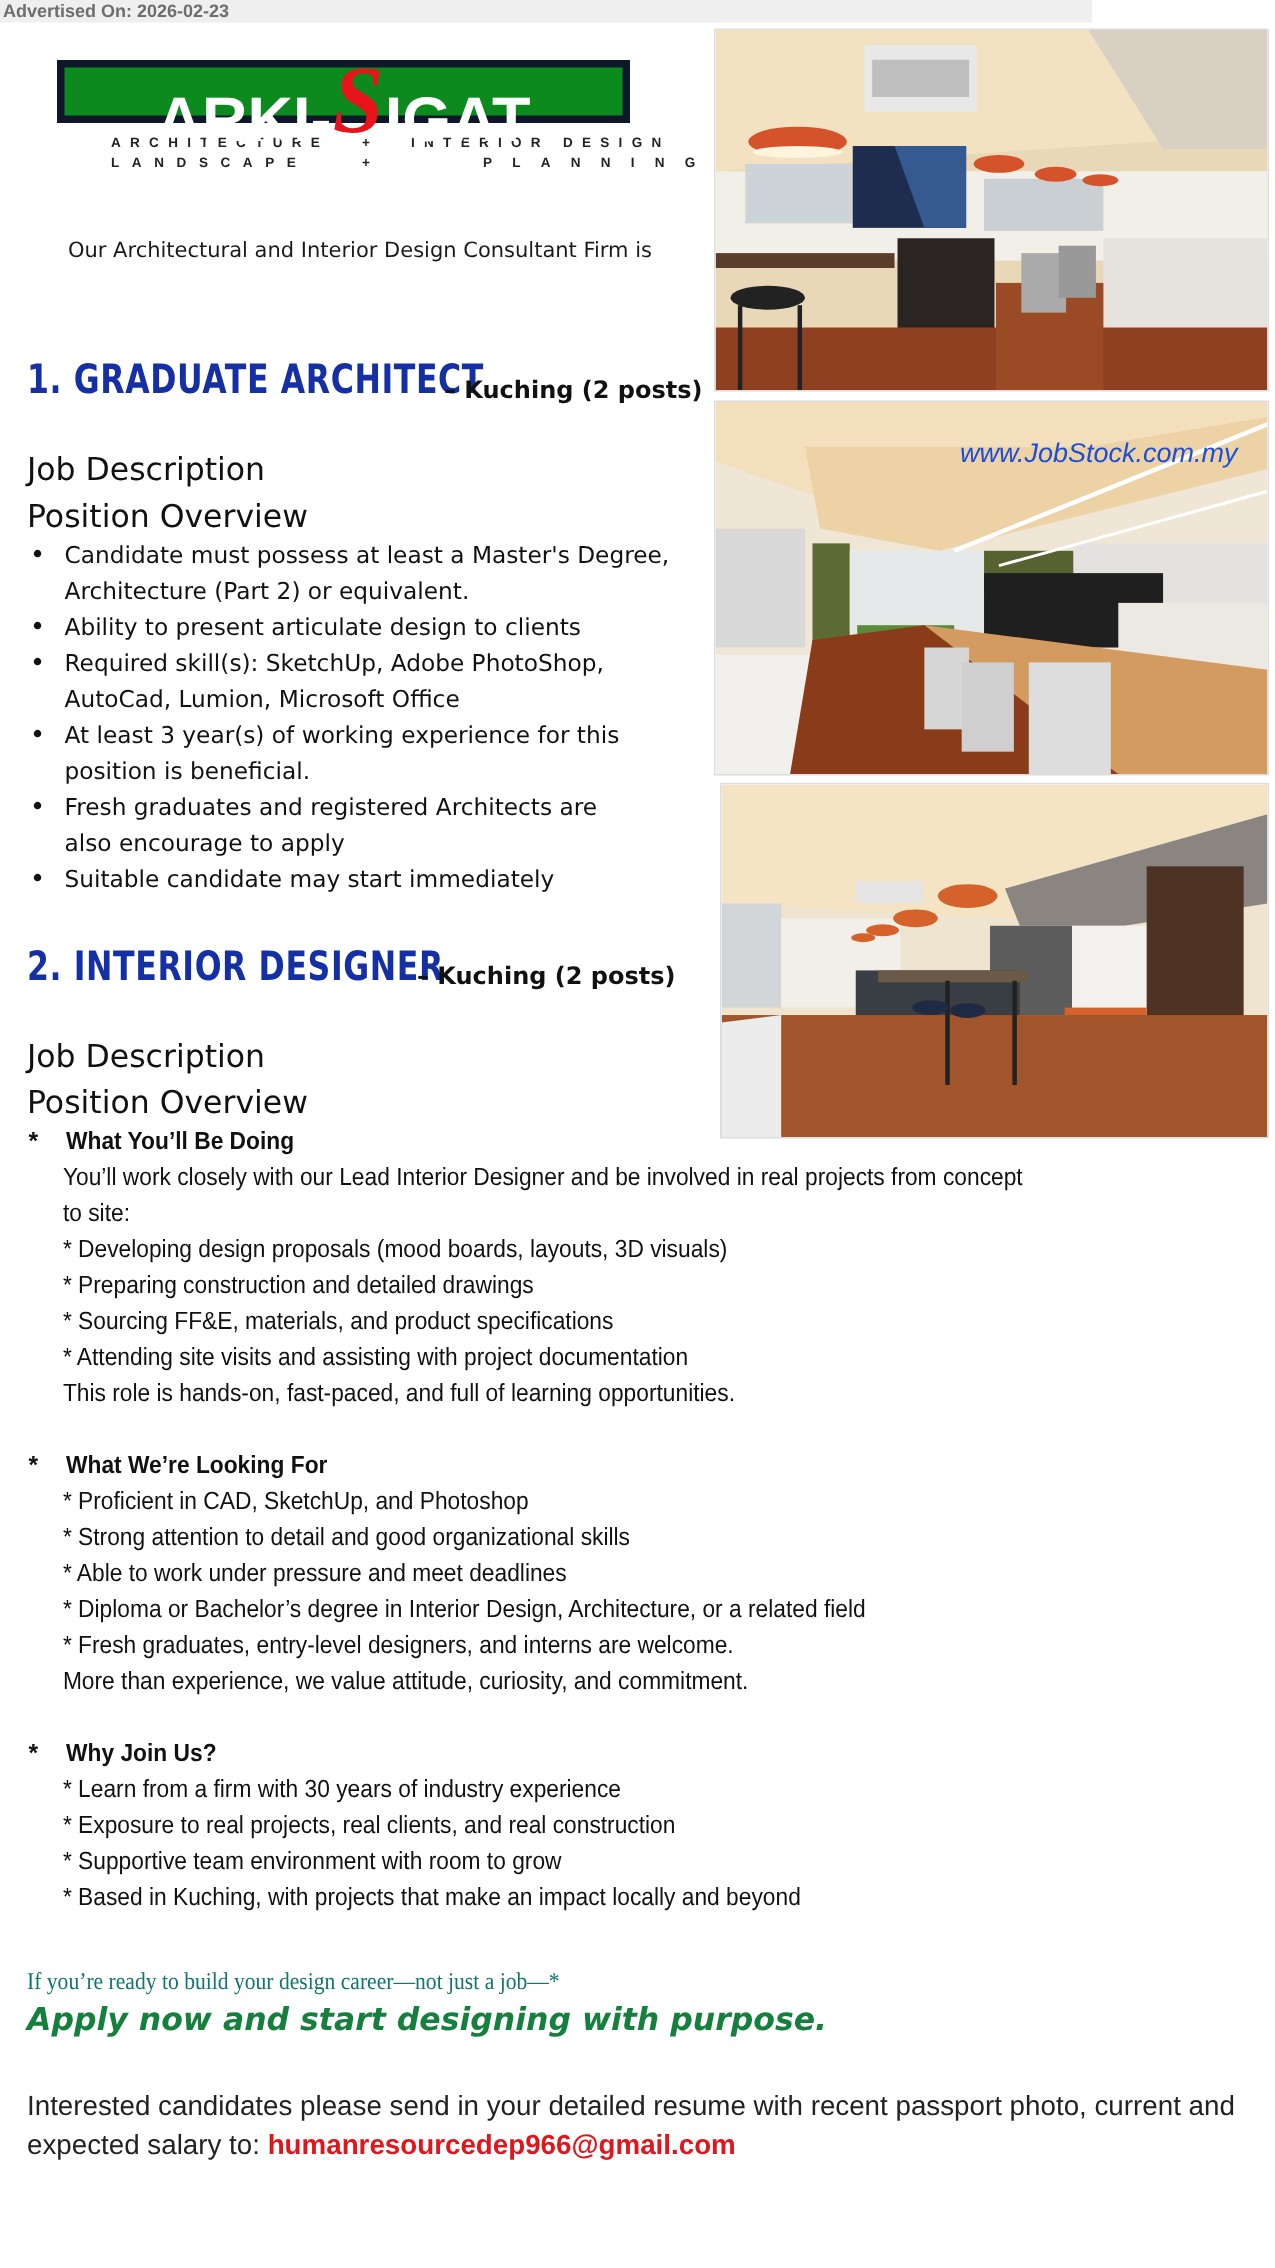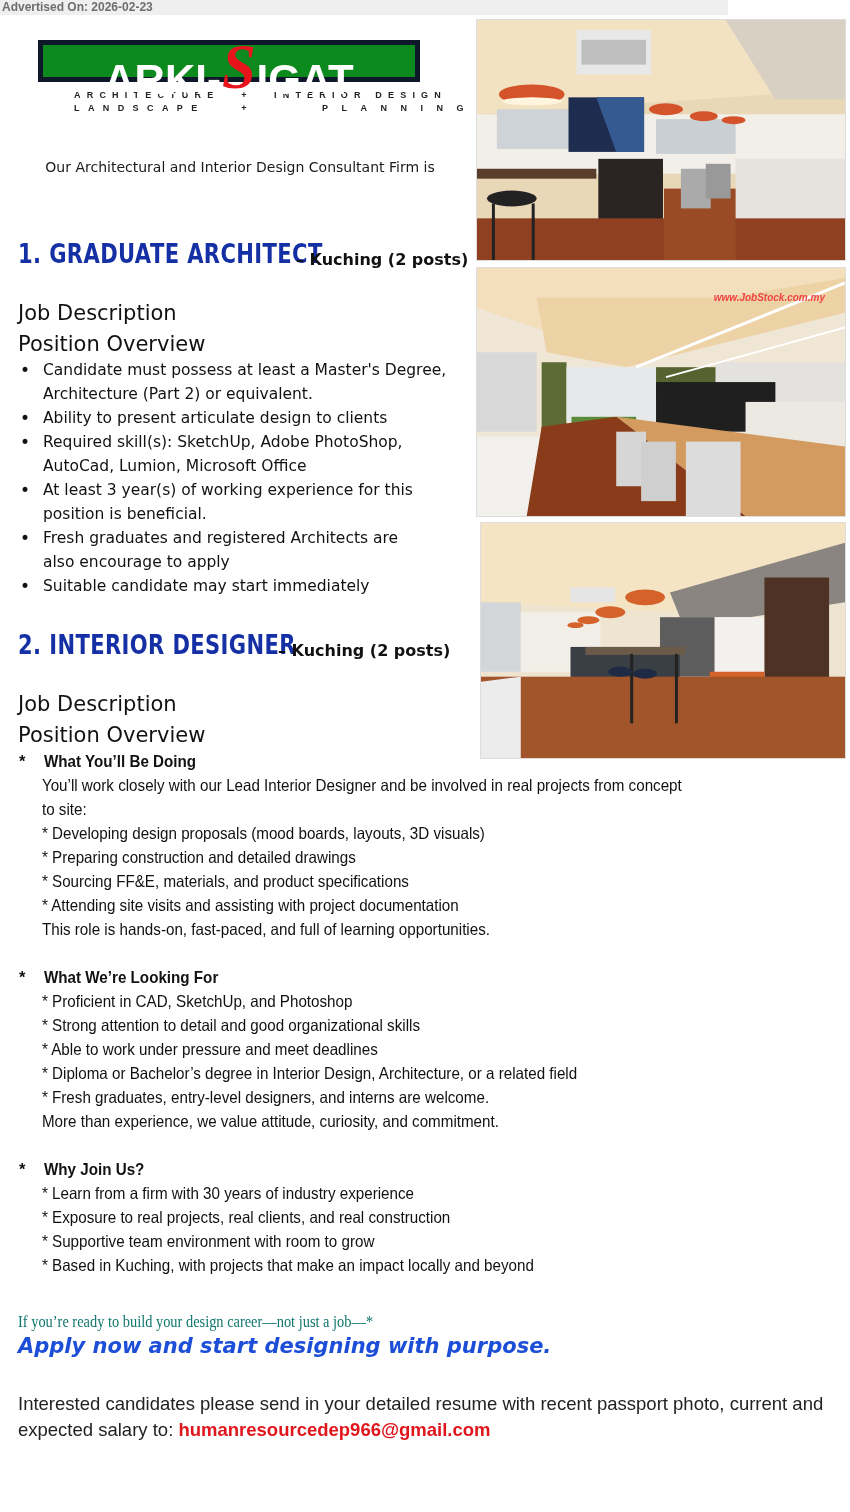--- a/index.html
+++ b/index.html
@@ -82,34 +82,34 @@
     .id-head .txt { display: inline-block; transform: scaleX(0.92); transform-origin: left center; }
 
     .cta1 {
       position: absolute; left: 18px; top: 1303px; width: 830px; white-space: nowrap;
       font-family: Liberation Serif, serif; color: #0f766e;
     }
     .cta1 .small { font-size: 16px; display: inline-block; transform: scaleX(0.9); transform-origin: left bottom; }
     .cta1 .big { font-size: 22px; font-weight: bold; position: absolute; left: 484px; bottom: 0; }
     .cta2 {
       position: absolute; left: 18px; top: 1334px; font-family: "DejaVu Sans", sans-serif;
-      font-weight: bold; font-style: italic; font-size: 21px; color: #1d4ed8; white-space: nowrap;
+      font-weight: bold; font-style: italic; font-size: 21px; color: #15803d; white-space: nowrap;
     }
     .contact {
       position: absolute; left: 18px; top: 1391px; width: 820px;
       font-family: "Liberation Sans", sans-serif; font-size: 18.5px; line-height: 26px; color: #222;
     }
     .contact .email { color: #e1161d; font-weight: bold; }
 
     
     .photo { position: absolute; overflow: hidden; border: 1px solid #ddd; }
     .photo svg { display: block; width: 100%; height: 100%; }
     .watermark {
       position: absolute; right: 20px; top: 24px;
-      font-family: "Liberation Sans", sans-serif; font-style: italic; font-size: 10px; color: #ef4444; font-weight: bold;
+      font-family: "Liberation Sans", sans-serif; font-style: italic; font-size: 18px; color: #1d4ed8;
     }
   </style>
 </head>
 <body>
 
 <div class="adv-bar">Advertised On: 2026-02-23</div>
 
 <div class="logo">
   <div class="logo-box">
     <div class="logo-text"><span>ARKI-</span><span class="s">S</span><span>IGAT</span></div>

